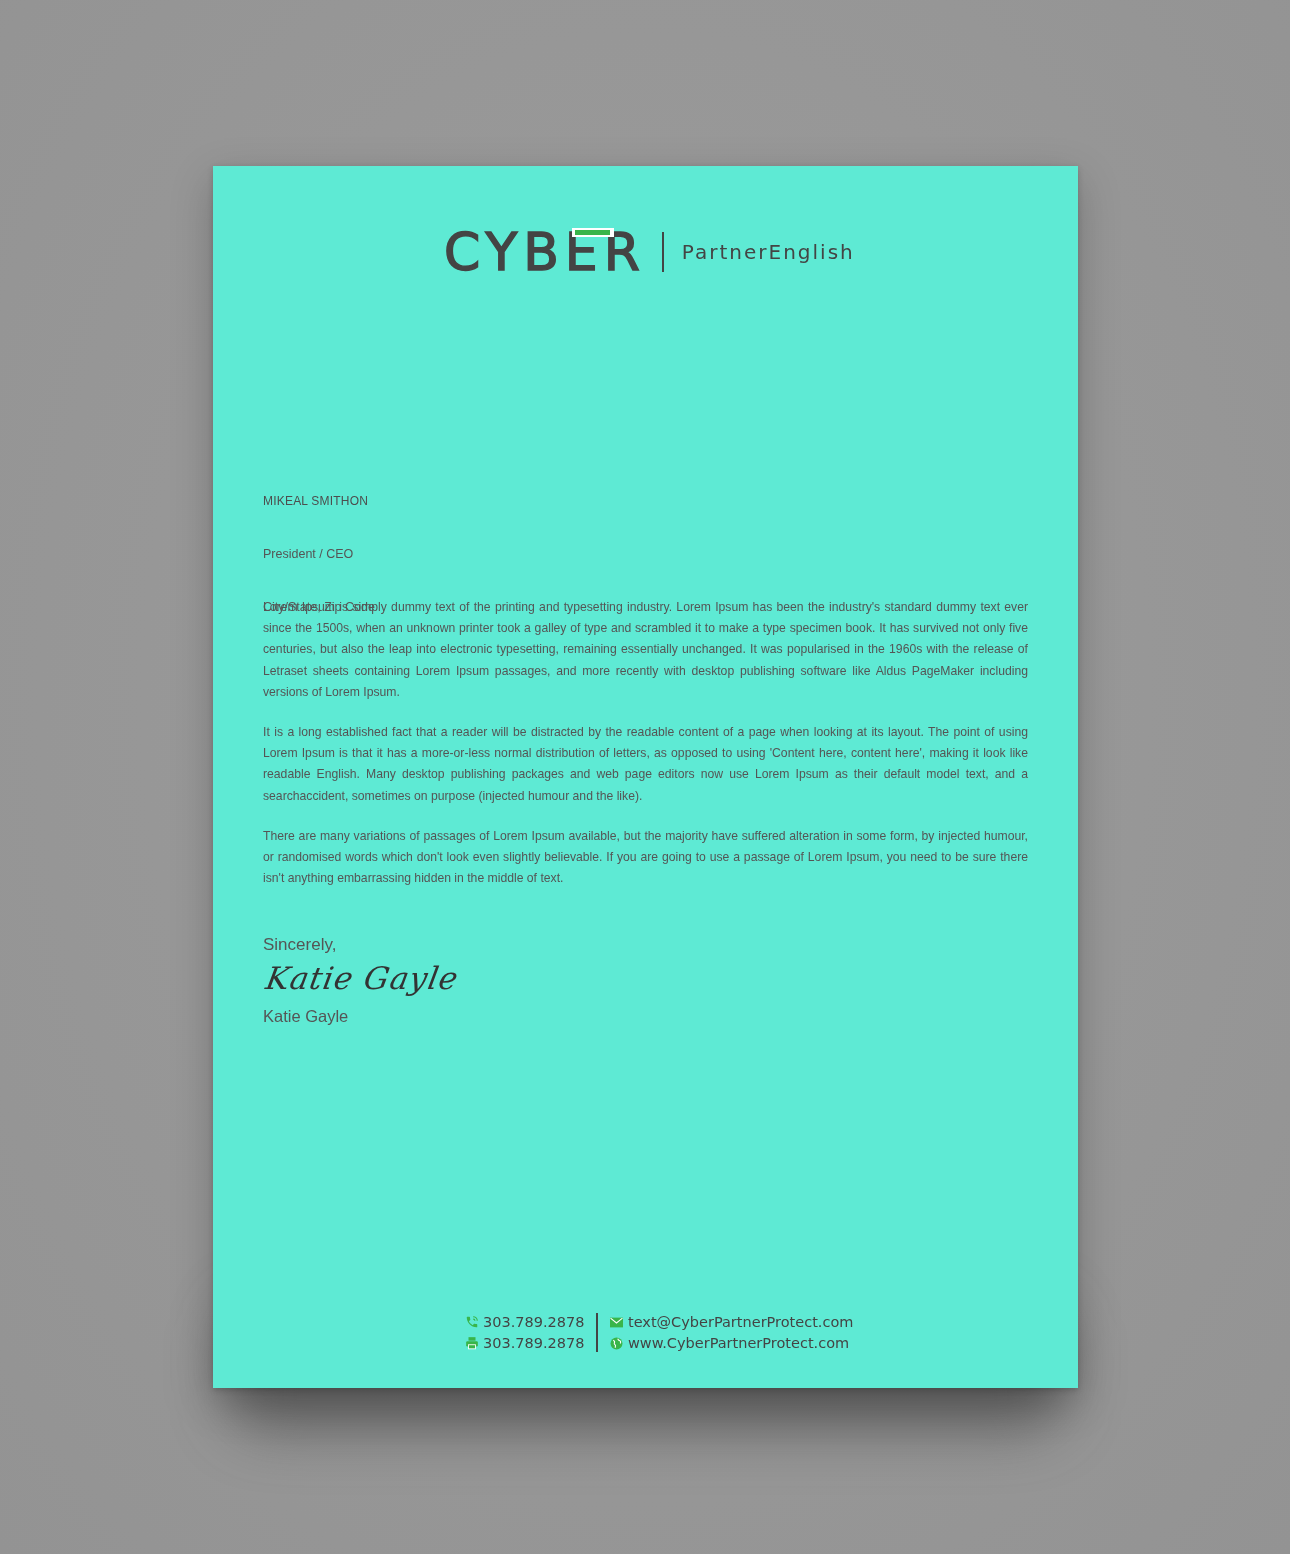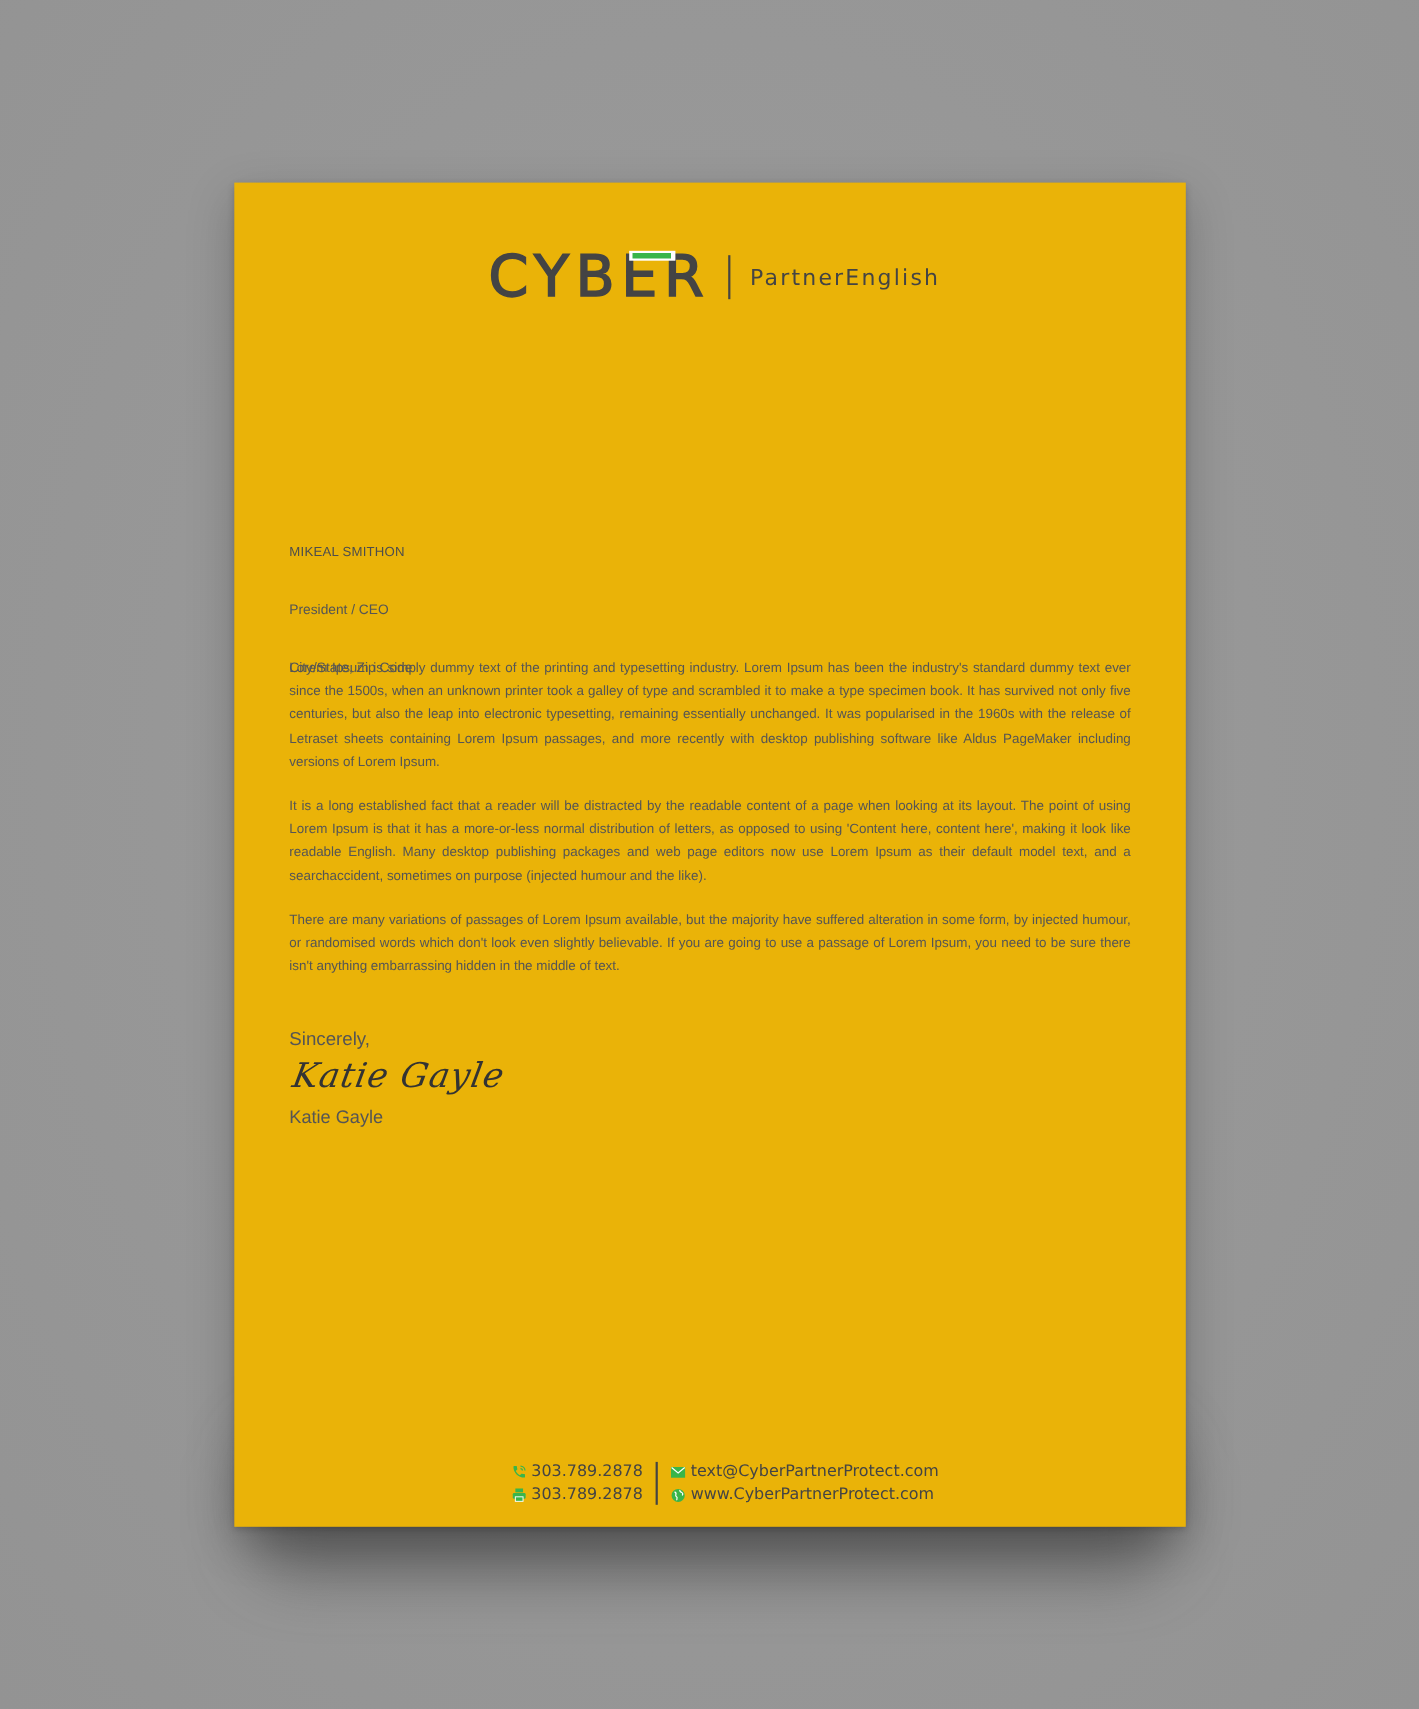--- a/index.html
+++ b/index.html
@@ -22,21 +22,21 @@
       background: rgba(60,60,60,0.55);
       filter: blur(28px);
       border-radius: 40px;
     }
     .page {
       position: absolute;
       left: 213px;
       top: 166px;
       width: 865px;
       height: 1222px;
-      background: #eab308;
+      background: #5eead4;
       box-shadow: 0 2px 6px rgba(0,0,0,0.18), 0 14px 40px rgba(0,0,0,0.22);
     }
 
     
     .logo {
       position: absolute;
       left: 231px;
       top: 60px;
       height: 52px;
       display: flex;
@@ -148,21 +148,20 @@
     
     .footer {
       position: absolute;
       left: 251px;
       top: 1147px;
       display: flex;
       align-items: stretch;
       color: #444444;
       font-family: "DejaVu Sans", "Liberation Sans", sans-serif;
       font-size: 14.5px;
-      margin-top: 16px;
     }
     .footer .col {
       display: flex;
       flex-direction: column;
       gap: 3px;
     }
     .footer .row {
       display: flex;
       align-items: center;
       height: 18px;

